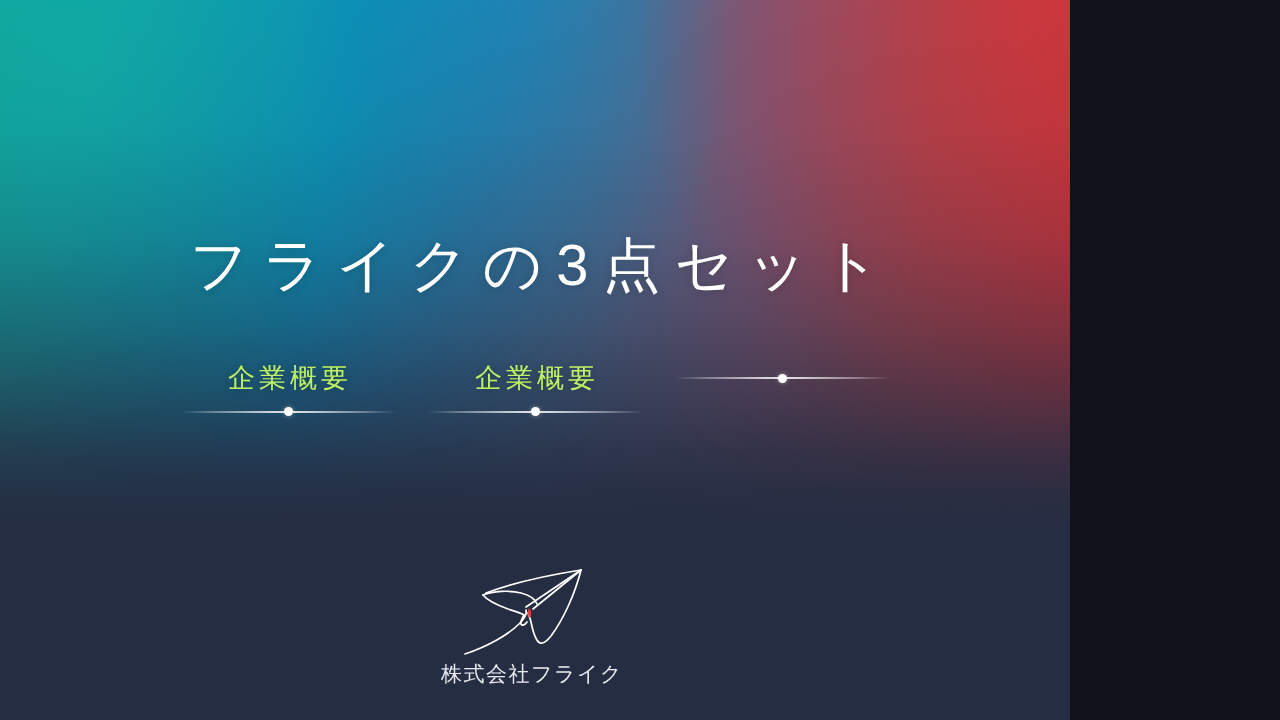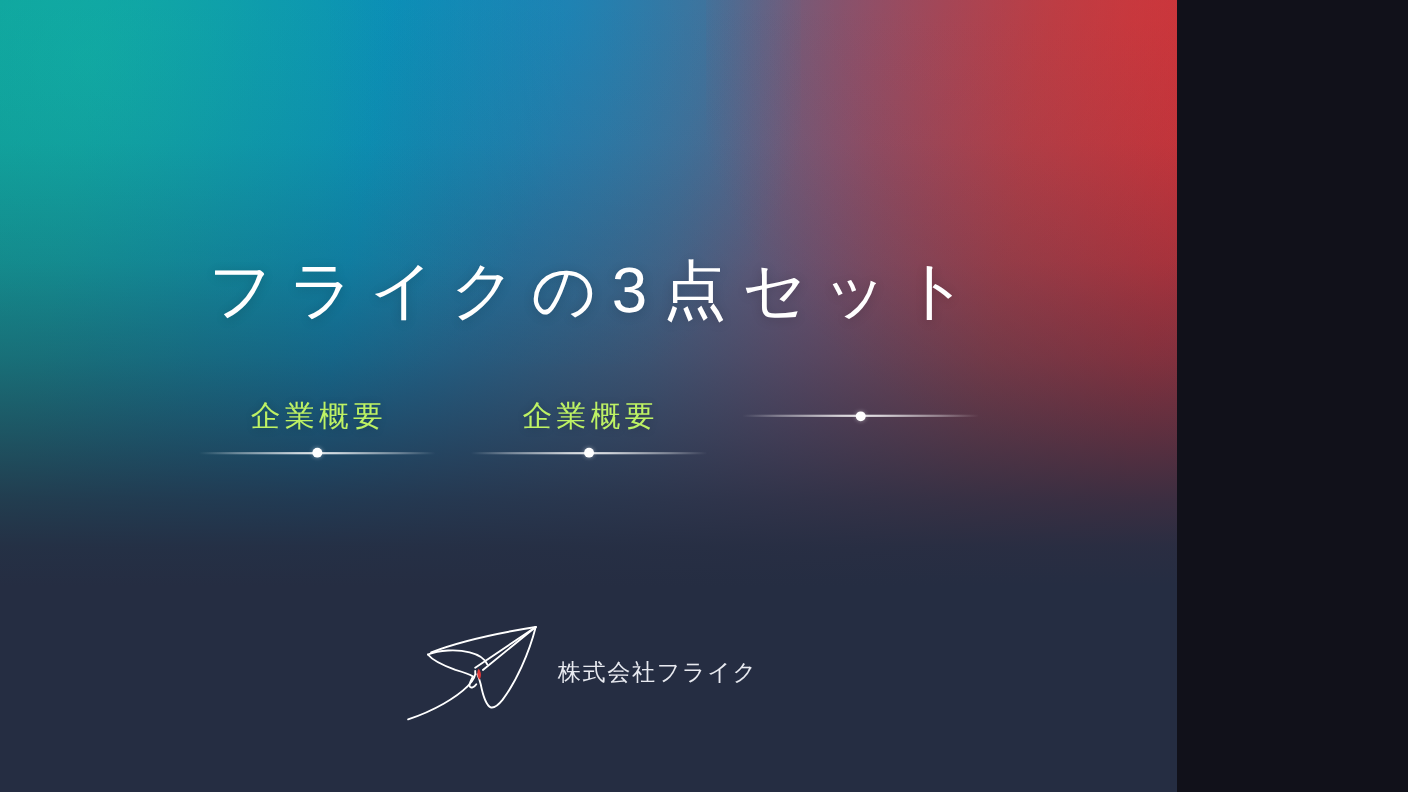--- a/index.html
+++ b/index.html
@@ -171,20 +171,21 @@
     left: 0;
     right: 0;
     display: flex;
     justify-content: center;
     align-items: center;
   }
   .brand-inner {
     display: flex;
     align-items: center;
     transform: translateX(-6px);
+    flex-direction: column;
   }
   .brand-mark {
     width: 132px;
     height: 98px;
     display: block;
   }
   .brand-name {
     margin-left: 6px;
     color: #e8eaf0;
     font-size: 21px;

